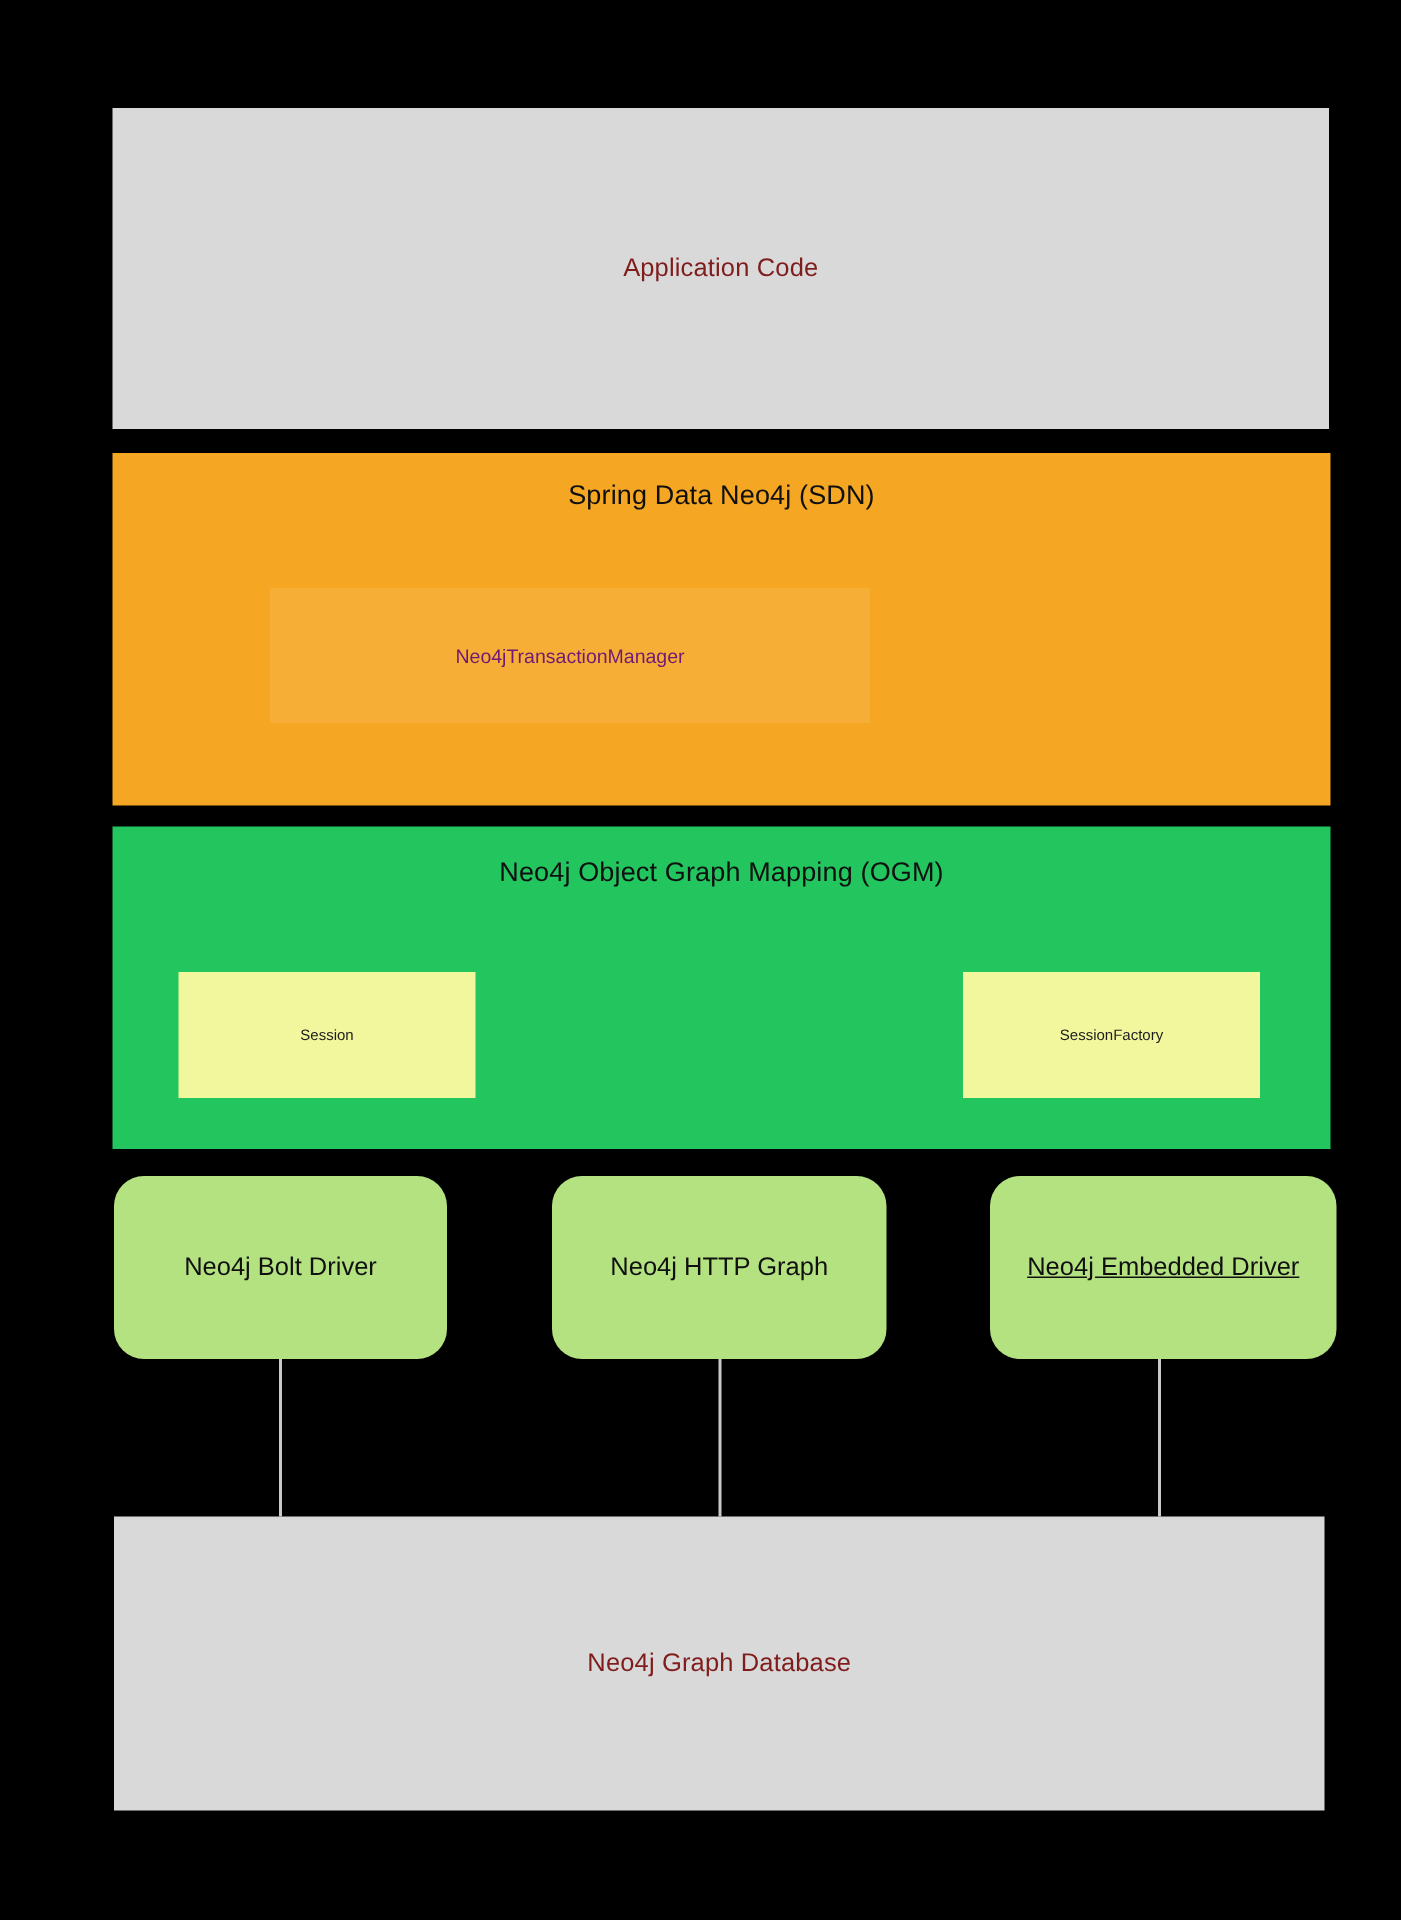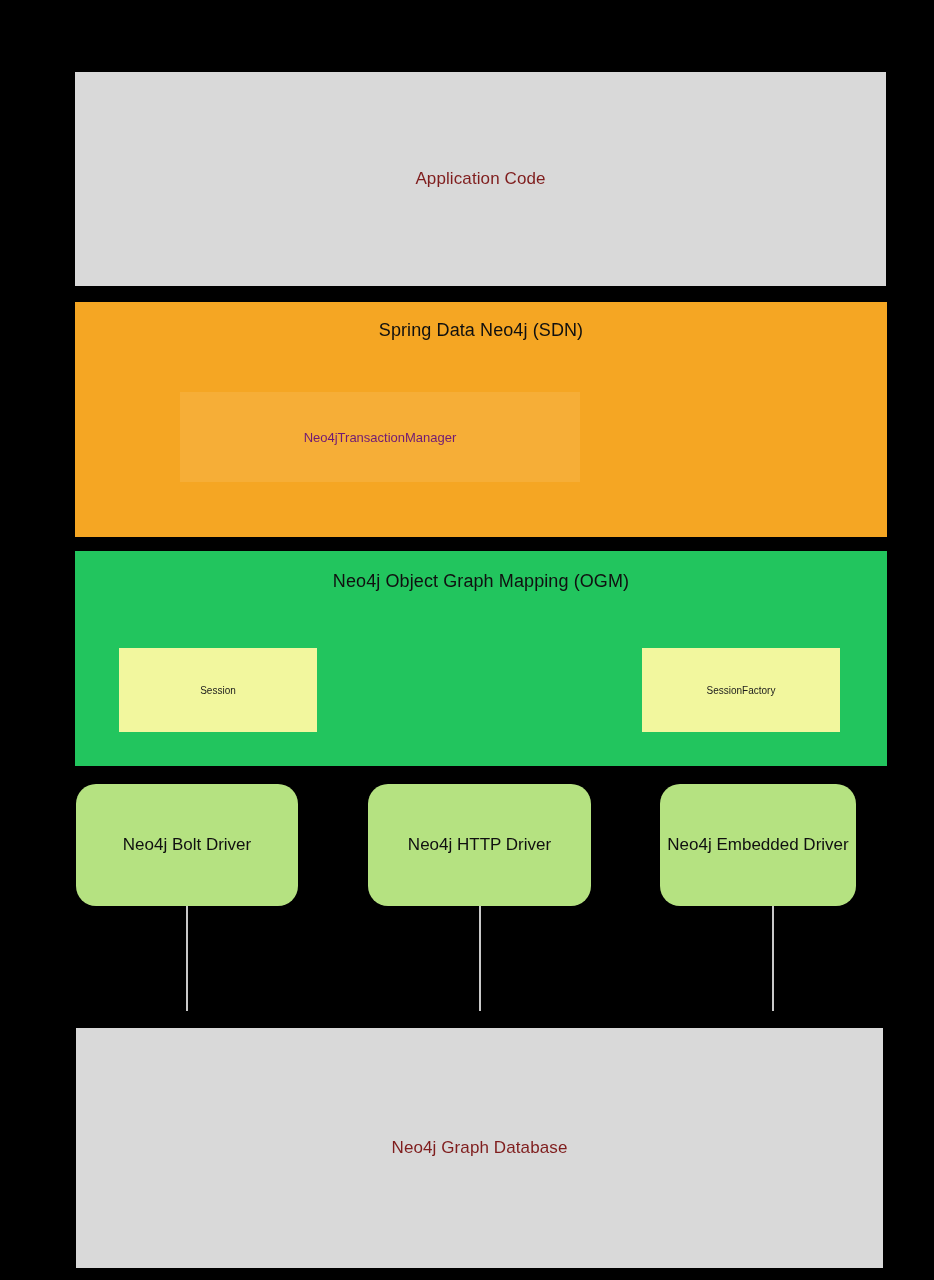--- a/index.html
+++ b/index.html
@@ -53,22 +53,21 @@
     left: 75px;
     top: 72px;
     width: 811px;
     height: 214px;
   }
 
   #database-layer {
     left: 76px;
     top: 1011px;
     width: 807px;
-    height: 240px;
-    margin-top: 17px;
+    height: 196px;
   }
 
   
   #sdn-layer {
     left: 75px;
     top: 302px;
     width: 812px;
     height: 235px;
     background: #f5a623;
   }
@@ -167,21 +166,22 @@
   #driver-bolt {
     left: 76px;
     width: 222px;
   }
   #driver-http {
     left: 368px;
     width: 223px;
   }
   #driver-embedded {
     left: 660px;
-    width: 196px;
+    width: 231px;
+    text-decoration: underline;
   }
 
   
   .connector {
     background: #c9c9c9;
     width: 2px;
     top: 906px;
     height: 105px;
   }
   #connector-bolt     { left: 186px; }
@@ -217,21 +217,21 @@
     <div class="sub-box ogm-sub" id="ogm-sub-configuration">
       <span>SessionFactory</span>
     </div>
   </div>
 
   <div class="node-box driver-box" id="driver-bolt">
     <span>Neo4j Bolt Driver</span>
   </div>
 
   <div class="node-box driver-box" id="driver-http">
-    <span>Neo4j HTTP Driver</span>
+    <span>Neo4j HTTP Graph</span>
   </div>
 
   <div class="node-box driver-box" id="driver-embedded">
     <span>Neo4j Embedded Driver</span>
   </div>
 
   <div class="connector" id="connector-bolt"></div>
   <div class="connector" id="connector-http"></div>
   <div class="connector" id="connector-embedded"></div>
 

